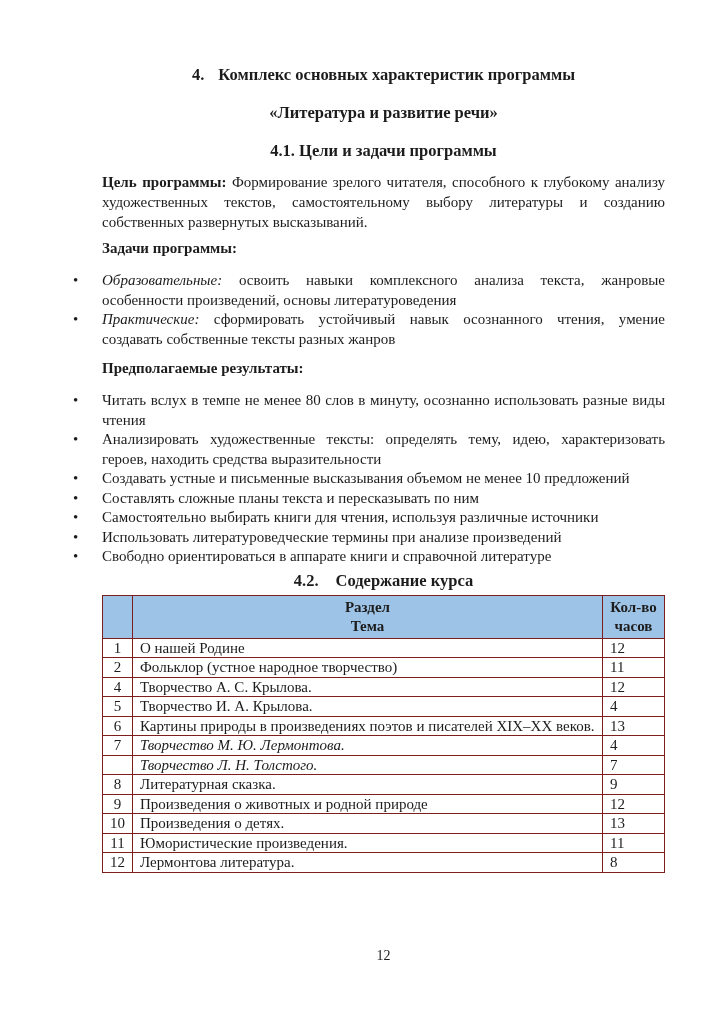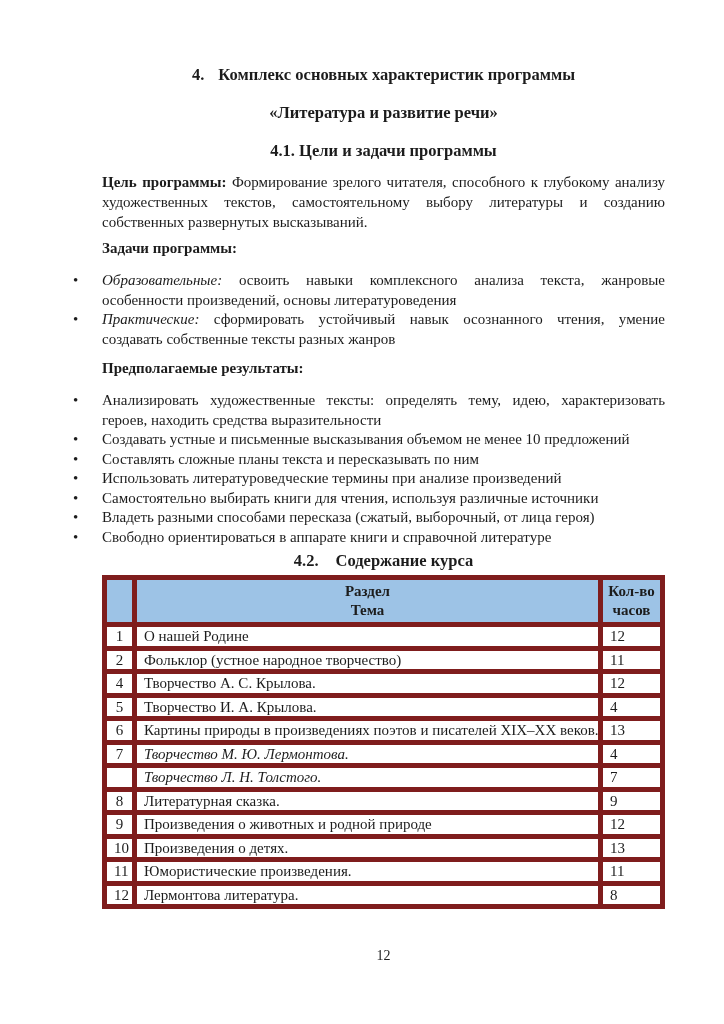--- a/index.html
+++ b/index.html
@@ -58,21 +58,21 @@
   .lead-italic { font-style: italic; }
   .s42 { margin-top: 3px; }
   table.course {
     width: 100%;
     border-collapse: collapse;
     margin-top: 3px;
     font-size: 15px;
     table-layout: fixed;
   }
   table.course th, table.course td {
-    border: 5px solid #7f1d1d;
+    border: 1px solid #7f1d1d;
     overflow: hidden;
   }
   table.course th {
     background: #9DC3E6;
     font-weight: bold;
     text-align: center;
     padding: 2px 4px;
     line-height: 19px;
     vertical-align: middle;
   }
@@ -112,26 +112,26 @@
     <p class="label">Задачи программы:</p>
 
     <ul class="bullets">
       <li><span class="lead-italic">Образовательные:</span> <span>освоить навыки комплексного анализа текста, жанровые особенности произведений, основы литературоведения</span></li>
       <li><span class="lead-italic">Практические:</span> <span>сформировать устойчивый навык осознанного чтения, умение создавать собственные тексты разных жанров</span></li>
     </ul>
 
     <p class="label label-results">Предполагаемые результаты:</p>
 
     <ul class="bullets">
+      <li><span>Читать вслух в темпе не менее 80 слов в минуту, осознанно использовать разные виды чтения</span></li>
       <li><span>Анализировать художественные тексты: определять тему, идею, характеризовать героев, находить средства выразительности</span></li>
       <li><span>Создавать устные и письменные высказывания объемом не менее 10 предложений</span></li>
       <li><span>Составлять сложные планы текста и пересказывать по ним</span></li>
+      <li><span>Самостоятельно выбирать книги для чтения, используя различные источники</span></li>
       <li><span>Использовать литературоведческие термины при анализе произведений</span></li>
-      <li><span>Самостоятельно выбирать книги для чтения, используя различные источники</span></li>
-      <li><span>Владеть разными способами пересказа (сжатый, выборочный, от лица героя)</span></li>
       <li><span>Свободно ориентироваться в аппарате книги и справочной литературе</span></li>
     </ul>
 
     <div class="h1 s42">
       <span class="hnum42">4.2.</span><span>Содержание курса</span>
     </div>
 
     <table class="course">
       <colgroup>
         <col class="col-num">

